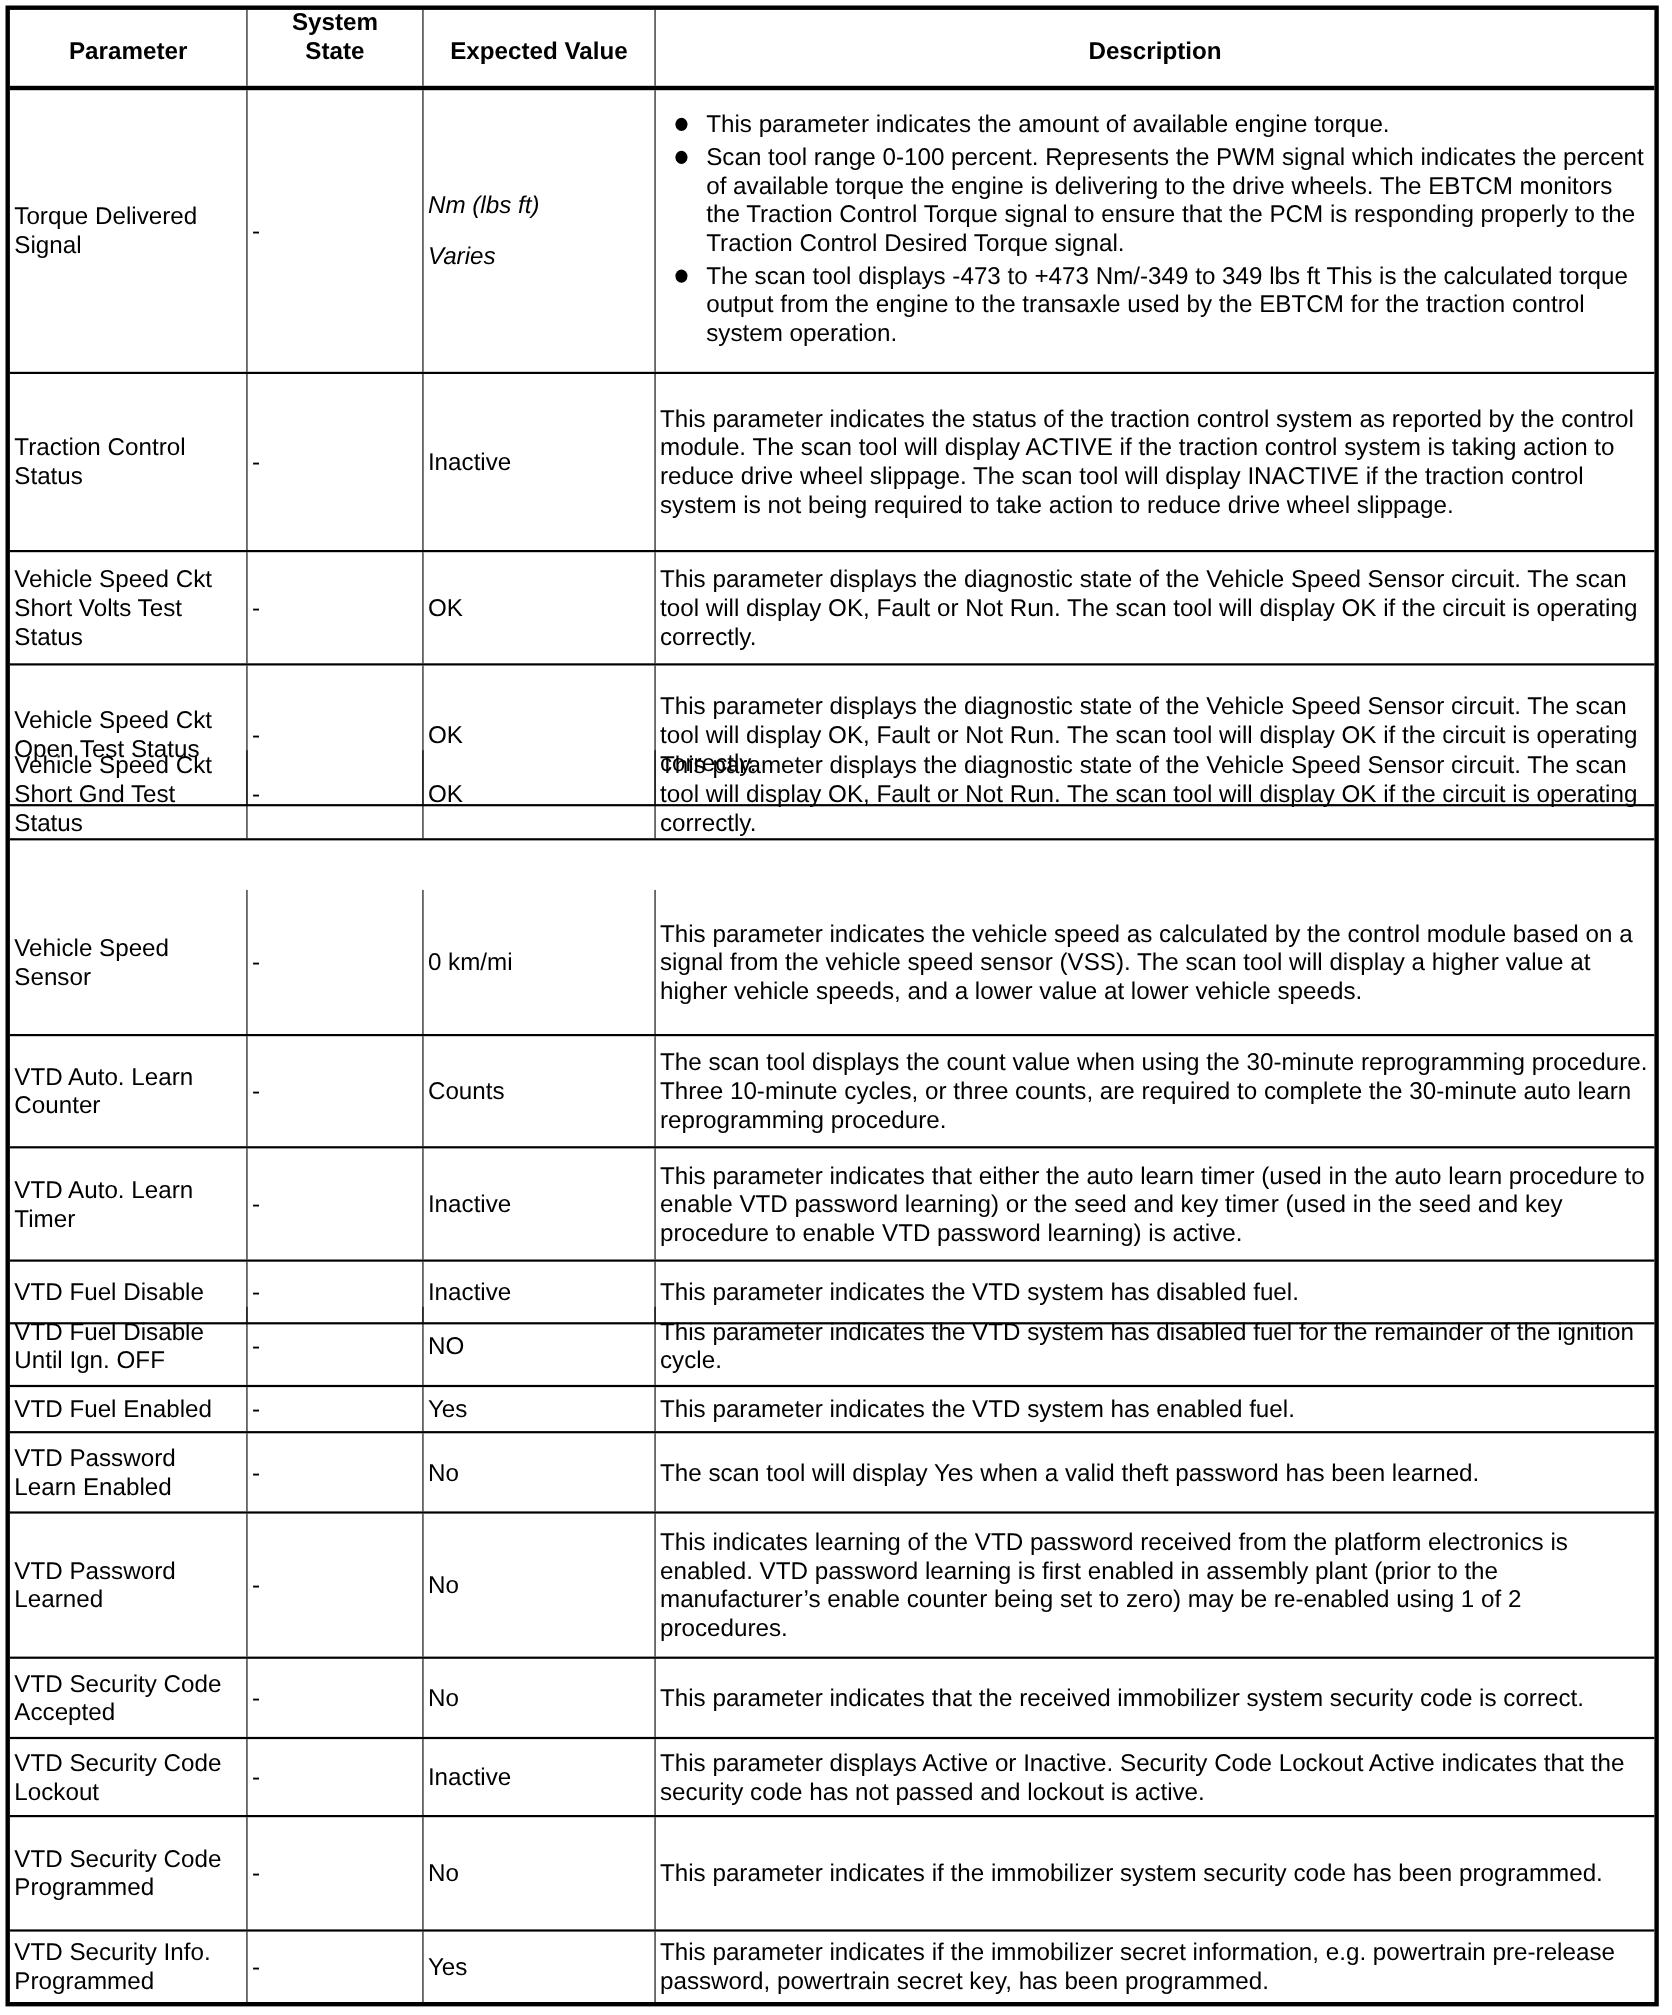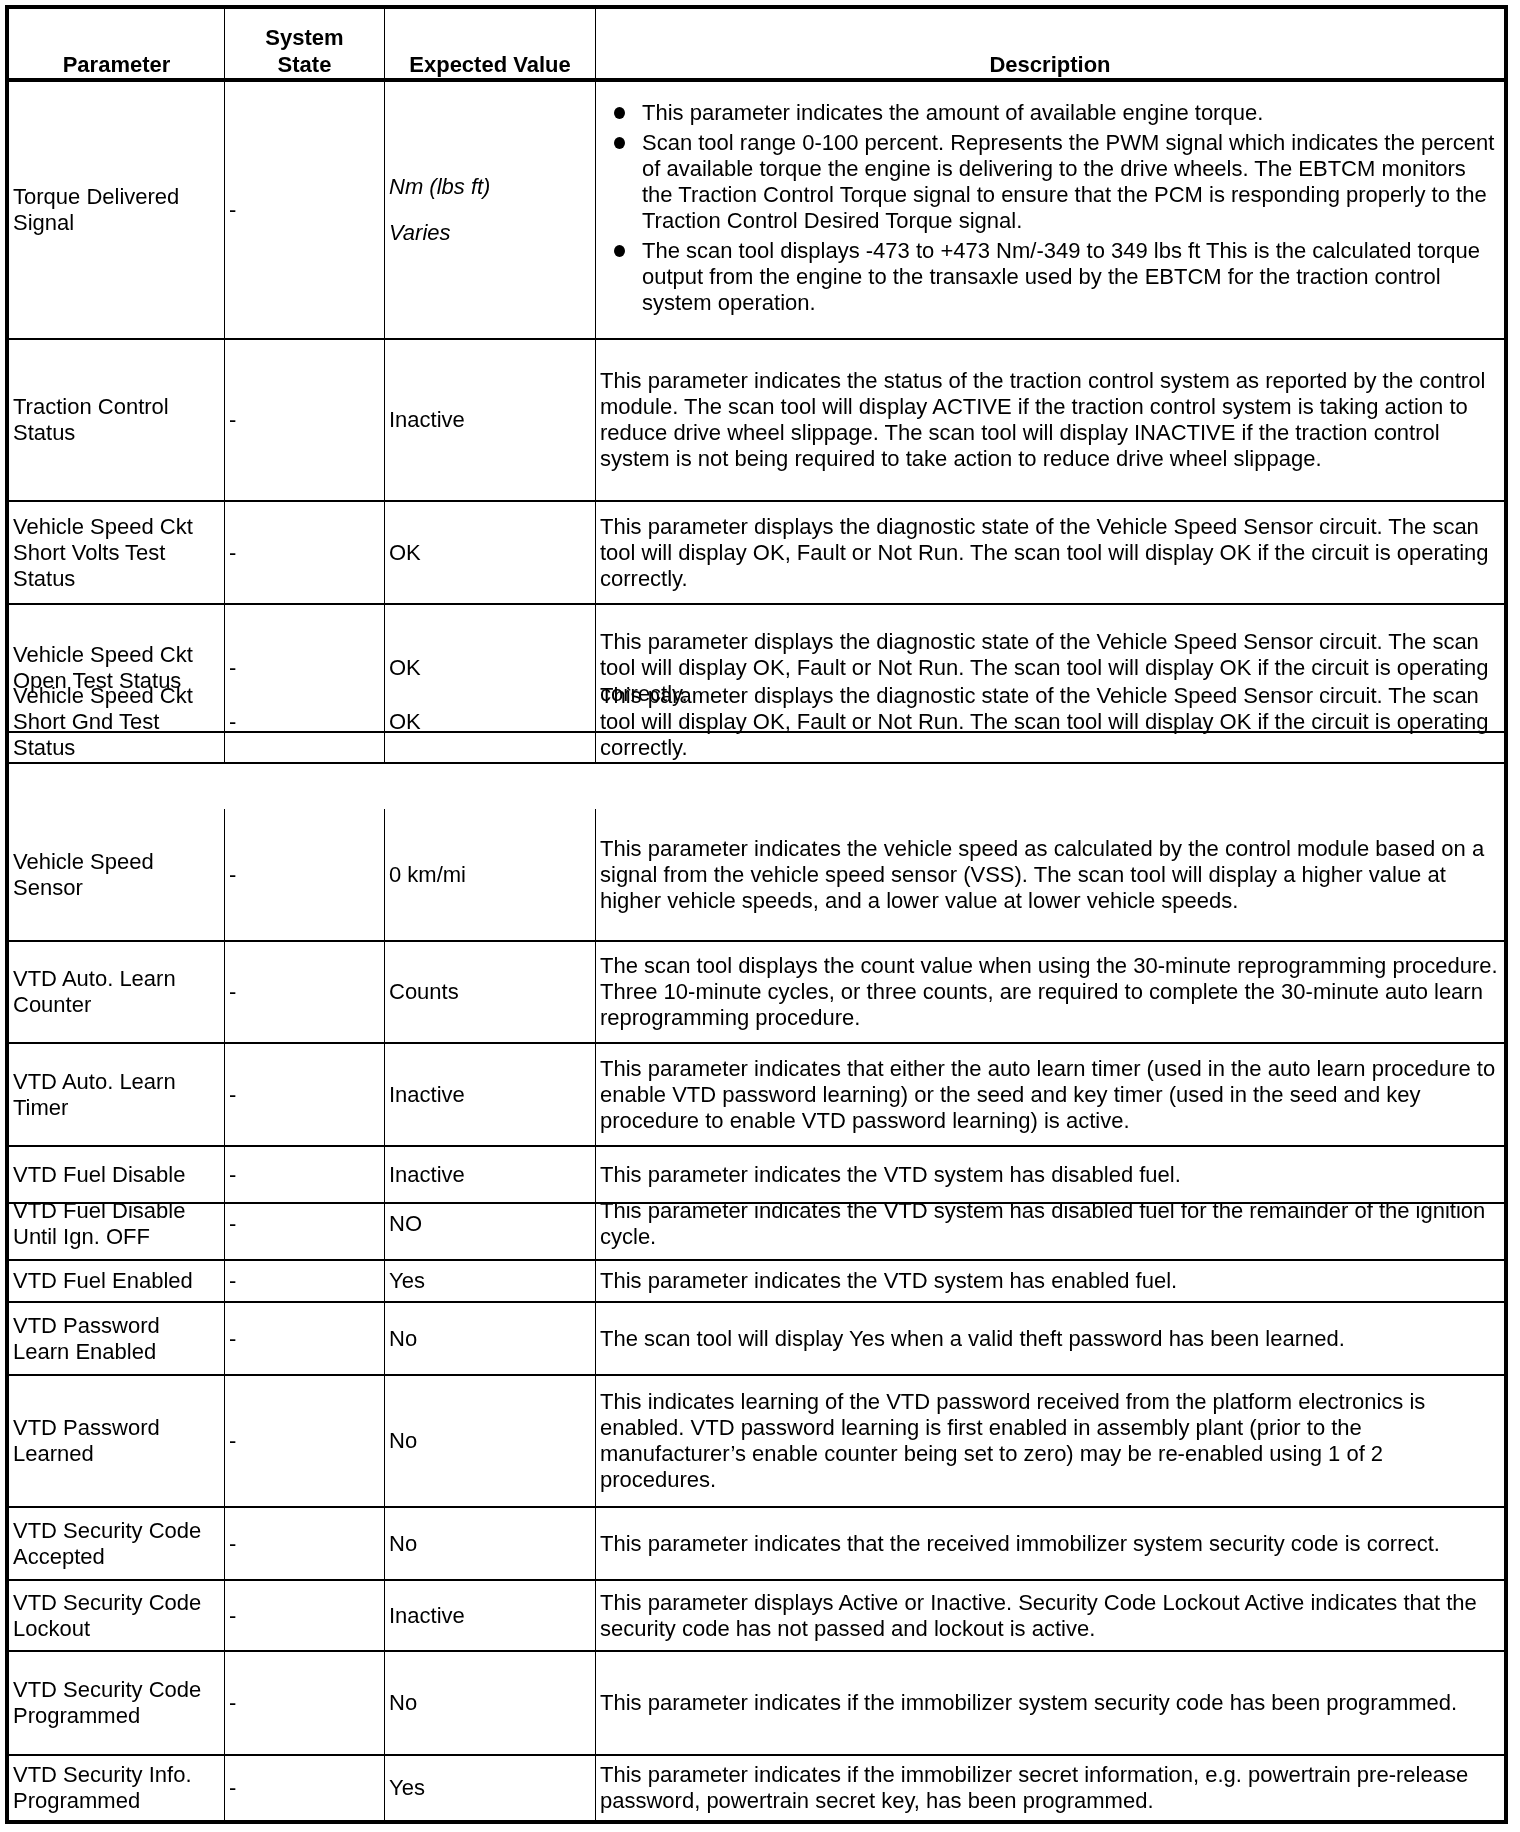--- a/index.html
+++ b/index.html
@@ -11,21 +11,21 @@
          box-sizing: border-box; display: flex; }
   .row.last { border-bottom: none; border-radius: 11px; }
   .row.hdr { border-bottom: 4px solid #000; }
   .cell { box-sizing: border-box; height: 100%; display: flex; align-items: center;
           padding: 0 4px; font-size: 22px; line-height: 26px; border-right: 1px solid #000; }
   .c1 { width: 216px; }
   .c2 { width: 160px; }
   .c3 { width: 211px; }
   .c4 { flex: 1; border-right: none; }
   .hdr .cell { font-weight: bold; justify-content: center; text-align: center;
-               align-items: flex-end; padding-bottom: 0; font-size: 22px; line-height: 27px; }
+               align-items: flex-end; padding-bottom: 18px; font-size: 22px; line-height: 27px; }
   .stack { display: flex; flex-direction: column; gap: 20px; font-style: italic; }
   .bullets { margin: 0; padding: 0; list-style: none; }
   .bullets li { position: relative; padding-left: 42px; margin-bottom: 4px; }
   .bullets li::before { content: ""; position: absolute; left: 14px; top: 7px;
                         width: 11px; height: 12px; border-radius: 50%; background: #000; }
 </style>
 </head>
 <body>
 
 <div class="tbl">

